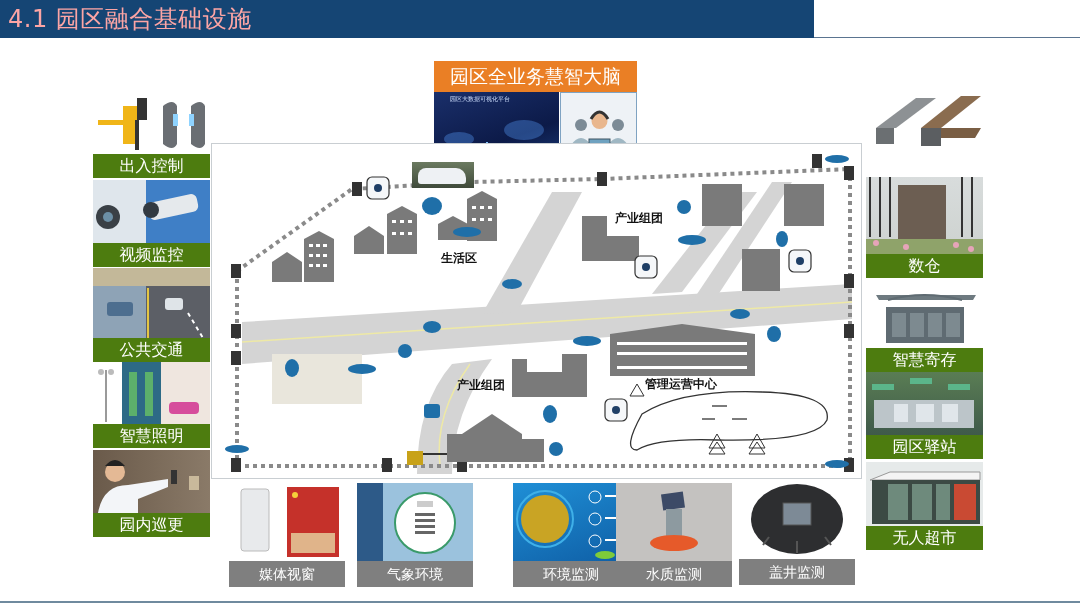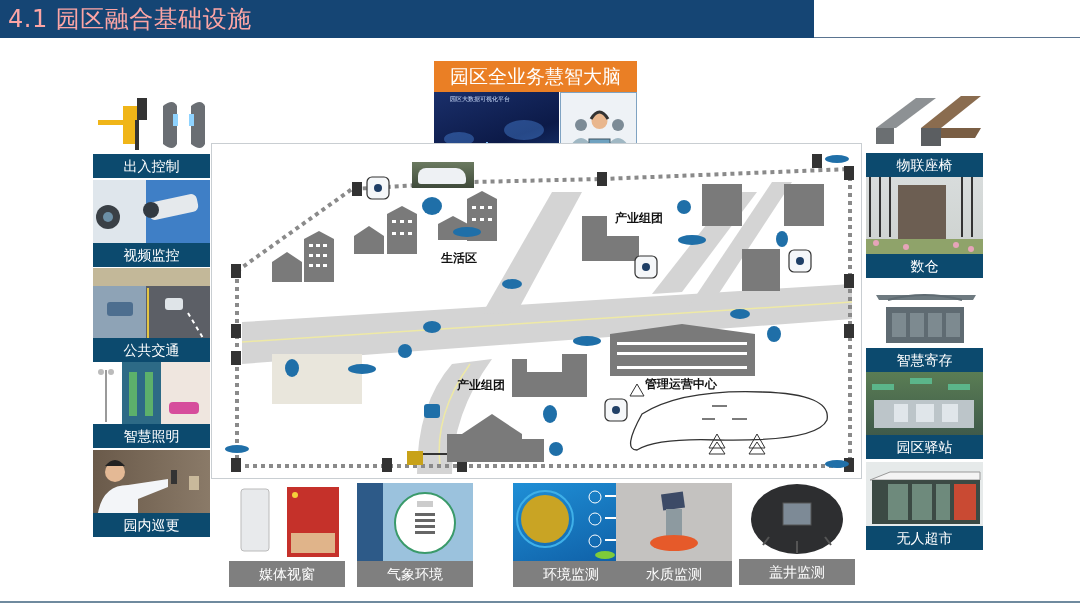--- a/index.html
+++ b/index.html
@@ -16,21 +16,21 @@
   .brain-screen { position: absolute; left: 434px; top: 92px; width: 125px; height: 78px; background: linear-gradient(160deg,#1a2f6a 0%,#0c1a48 60%,#1b3c7a 100%); overflow: hidden; }
   .brain-screen .caption { position:absolute; left:16px; top:3px; color:#cfe0ff; font-size:6px; }
   .brain-screen .bars { position:absolute; left:40px; bottom:6px; display:flex; gap:2px; align-items:flex-end; }
   .brain-screen .bars span { width:2px; background:#7ec4ff; display:block; }
   .brain-screen .glow { position:absolute; border-radius:50%; background:rgba(90,160,255,0.35); }
   .brain-ops { position: absolute; left: 560px; top: 92px; width: 77px; height: 78px; background: #eef2f6; border: 1px solid #7fa3c2; }
 
   
   .card { position: absolute; width: 117px; }
   .card .img { width: 100%; position: relative; overflow: hidden; }
-  .card .lbl { width: 100%; height: 24px; background: #0c4a6e; color: #fff; font-size: 14px; line-height: 24px; text-align: center; }
+  .card .lbl { width: 100%; height: 24px; background: #4d7c0f; color: #fff; font-size: 16px; line-height: 24px; text-align: center; }
 
   
   .map { position: absolute; left: 211px; top: 143px; width: 651px; height: 336px; border: 1px solid #c9ced2; background: #fff; overflow: hidden; }
   .map svg { position: absolute; left: 0; top: 0; }
   .map-label { position: absolute; font-size: 12px; font-weight: bold; color: #111; white-space: nowrap; }
 
   .bottom-card { position: absolute; top: 483px; width: 116px; }
   .bottom-card .img { height: 78px; position: relative; overflow: hidden; }
   .bottom-card .lbl { height: 26px; background: #7f7f7f; color: #fff; font-size: 14px; line-height: 26px; text-align: center; }
 </style>
@@ -145,21 +145,20 @@
 <div class="card" style="left:866px;top:88px;">
   <div class="img" style="height:65px;">
     <svg width="117" height="65">
       <path d="M10 40 l40 -30 h20 l-40 30 z" fill="#8d9194"></path>
       <path d="M10 40 v16 h18 v-16 z" fill="#6b6f72"></path>
       <path d="M55 40 l40 -32 h20 l-40 32 z" fill="#8a6c4f"></path>
       <path d="M55 40 v18 h20 v-18 z" fill="#5b5e61"></path>
       <path d="M75 40 h40 l-6 10 h-34 z" fill="#7a5e44"></path>
     </svg>
   </div>
-  <div class="lbl">物联座椅</div>
 </div>
 
 <div class="card" style="left:866px;top:177px;">
   <div class="img" style="height:77px;background:linear-gradient(180deg,#d8dcdc,#cdd2cf);">
     <svg width="117" height="77">
       <g stroke="#333" stroke-width="2">
           <line x1="4" y1="0" x2="4" y2="60"></line>
           <line x1="14" y1="0" x2="14" y2="60"></line>
           <line x1="24" y1="0" x2="24" y2="60"></line>
           <line x1="96" y1="0" x2="96" y2="60"></line>

